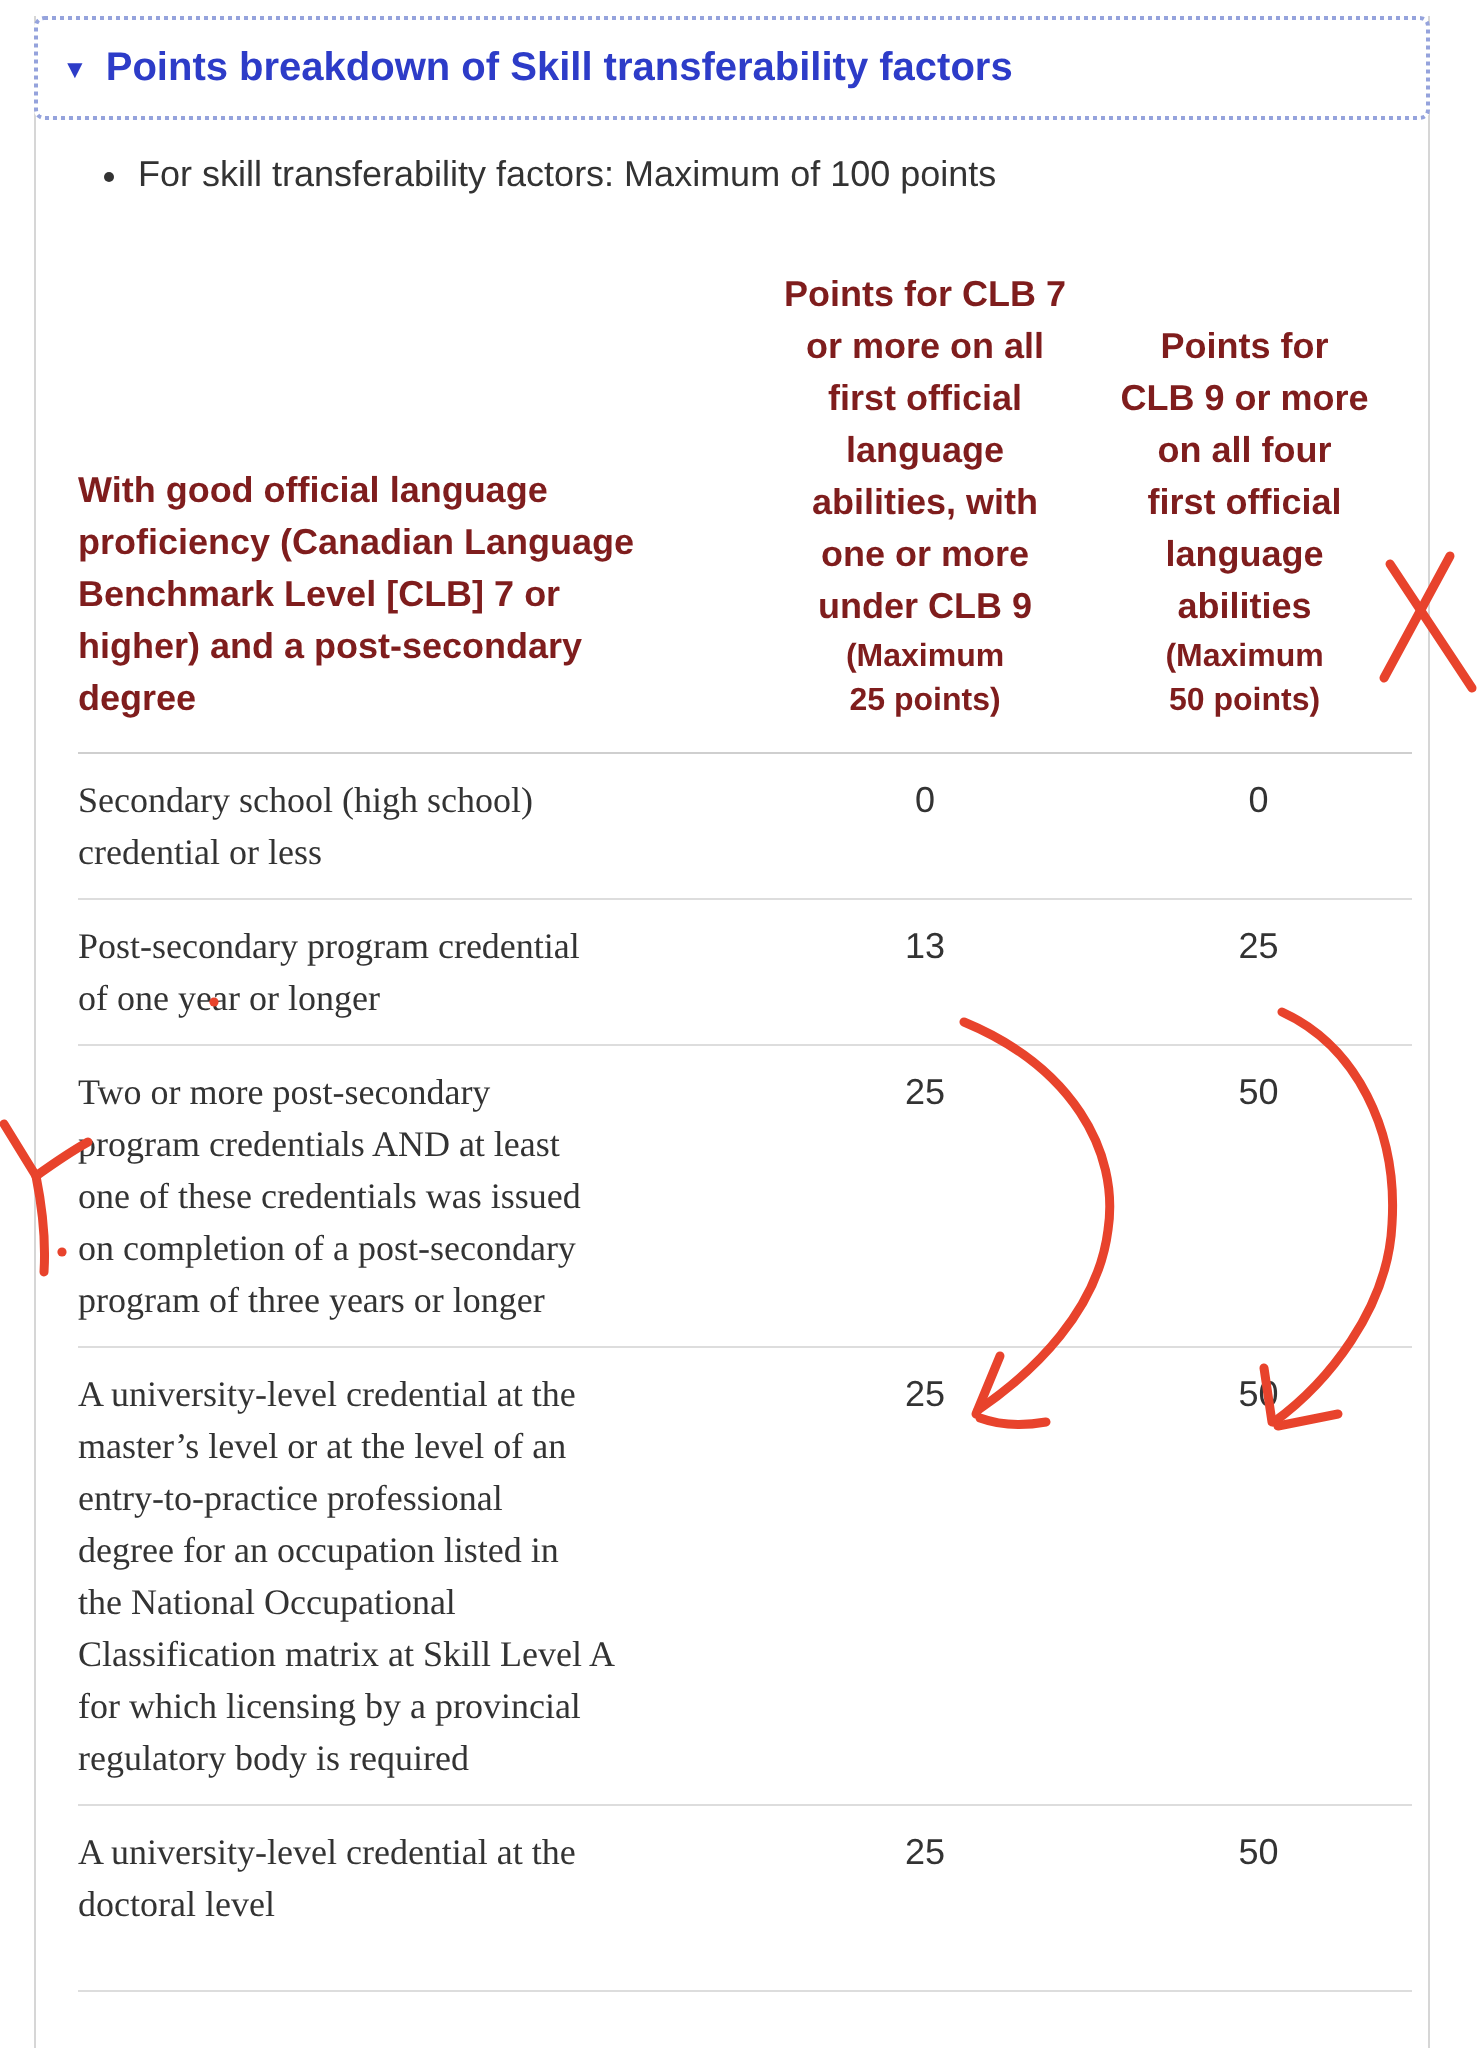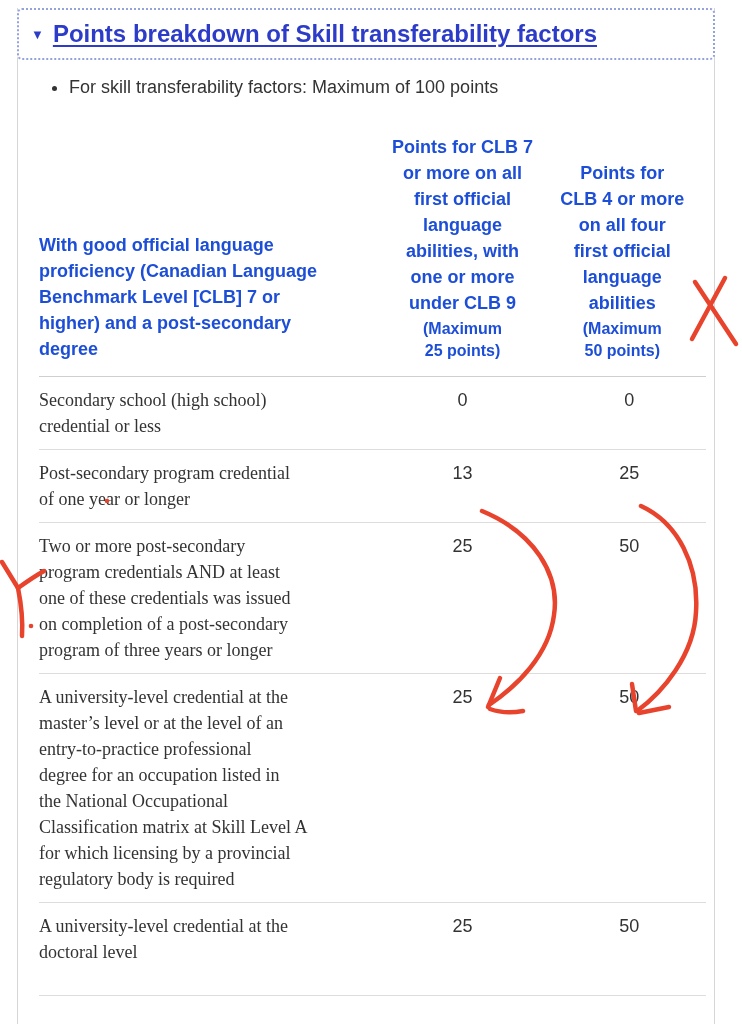--- a/index.html
+++ b/index.html
@@ -13,31 +13,31 @@
     background:#ffffff;
   }
   .summary-bar{
     margin:0 -1px;border:2px dotted #95a3dc;border-radius:5px;background:#ffffff;
     padding:9px 12px 9px 12px;display:flex;align-items:center;cursor:pointer;
   }
   .tri{
     color:#2d3cc8;font-size:13px;line-height:13px;margin-right:9px;flex:0 0 auto;
   }
   .summary-link{
-    color:#2d3cc8;font-size:24px;font-weight:bold;line-height:30px;
-    text-decoration:underline;text-underline-offset:3px;
+    color:#2d3cc8;font-size:20px;font-weight:bold;line-height:30px;
+    text-underline-offset:3px;
   }
   .content{padding:0 8px 0 21px;}
   ul.note{margin:10px 0 0 0;padding-left:30px;}
   ul.note li{font-size:18px;line-height:28px;color:#333;margin-top:13px;}
   h3.edu{margin:18px 0 0 0;font-size:23px;line-height:30px;font-weight:bold;color:#333;}
   table.pts{border-collapse:collapse;width:100%;margin-top:33px;table-layout:fixed;}
   .pts th{
     vertical-align:bottom;padding:0 0 14px 0;border-bottom:1px solid #cfcfcf;
-    font-size:18px;line-height:26px;font-weight:bold;color:#1d4ed8;
+    font-size:18px;line-height:26px;font-weight:bold;color:#7f1d1d;
   }
   .pts th.c1{text-align:left;width:50%;}
   .pts th.c2{text-align:center;width:27%;}
   .pts th.c3{text-align:center;width:23%;}
   .hwrap{white-space:pre-line;display:block;}
   .hmax{white-space:pre-line;display:block;font-size:16px;line-height:22px;margin-top:2px;}
   .c3 .hwrap,.c3 .hmax, td.v3{padding-right:14px;}
   .pts td{
     vertical-align:top;padding:10px 0;border-bottom:1px solid #dddddd;
     font-size:18px;line-height:26px;color:#333;
@@ -78,21 +78,21 @@
 first official
 language
 abilities, with
 one or more
 under CLB 9</span>
             <span class="hmax">(Maximum
 25 points)</span>
           </th>
           <th class="c3">
             <span class="hwrap">Points for
-CLB 4 or more
+CLB 9 or more
 on all four
 first official
 language
 abilities</span>
             <span class="hmax">(Maximum
 50 points)</span>
           </th>
         </tr>
       </thead>
       <tbody>

